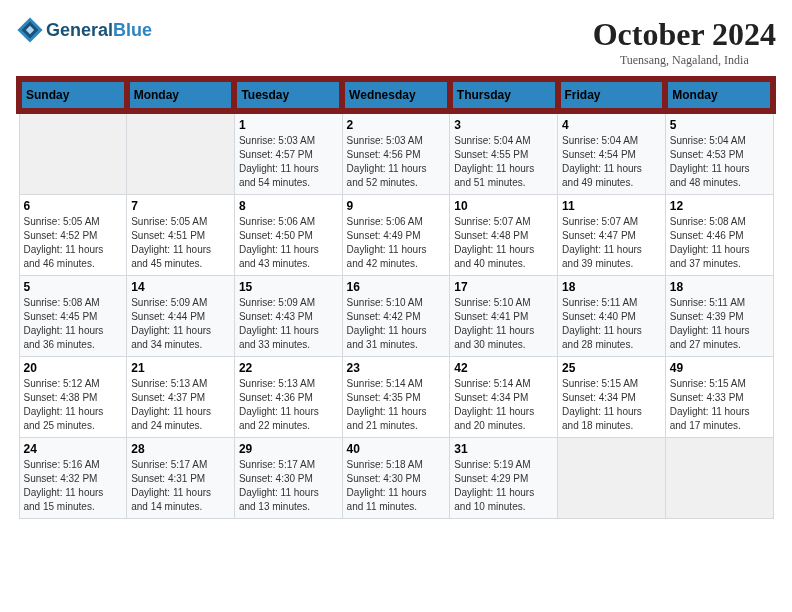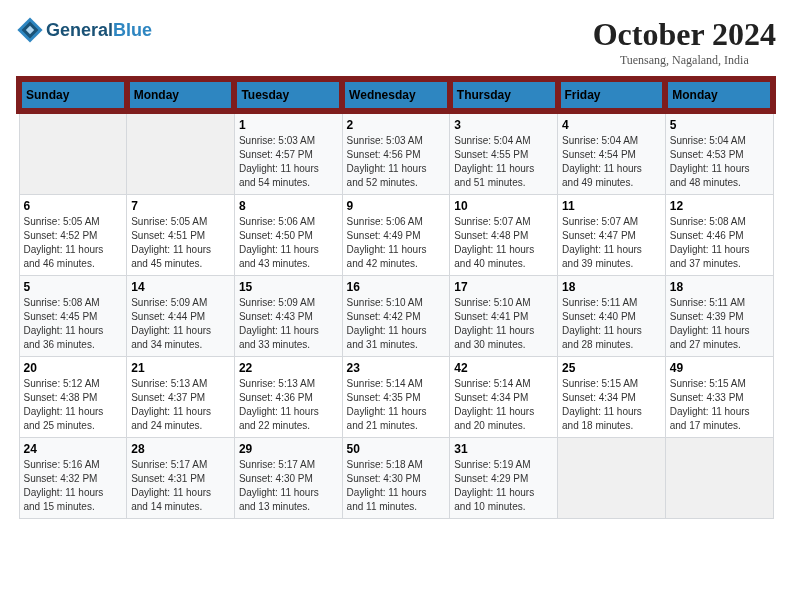--- a/index.html
+++ b/index.html
@@ -239,21 +239,21 @@
         </td>
         <td>
           <span class="day-num">28</span>
           <div class="day-info">Sunrise: 5:17 AM<br>Sunset: 4:31 PM<br>Daylight: 11 hours and 14 minutes.</div>
         </td>
         <td>
           <span class="day-num">29</span>
           <div class="day-info">Sunrise: 5:17 AM<br>Sunset: 4:30 PM<br>Daylight: 11 hours and 13 minutes.</div>
         </td>
         <td>
-          <span class="day-num">50</span>
+          <span class="day-num">40</span>
           <div class="day-info">Sunrise: 5:18 AM<br>Sunset: 4:30 PM<br>Daylight: 11 hours and 11 minutes.</div>
         </td>
         <td>
           <span class="day-num">31</span>
           <div class="day-info">Sunrise: 5:19 AM<br>Sunset: 4:29 PM<br>Daylight: 11 hours and 10 minutes.</div>
         </td>
         <td class="empty-cell"></td>
         <td class="empty-cell"></td>
       </tr>
     </tbody>

